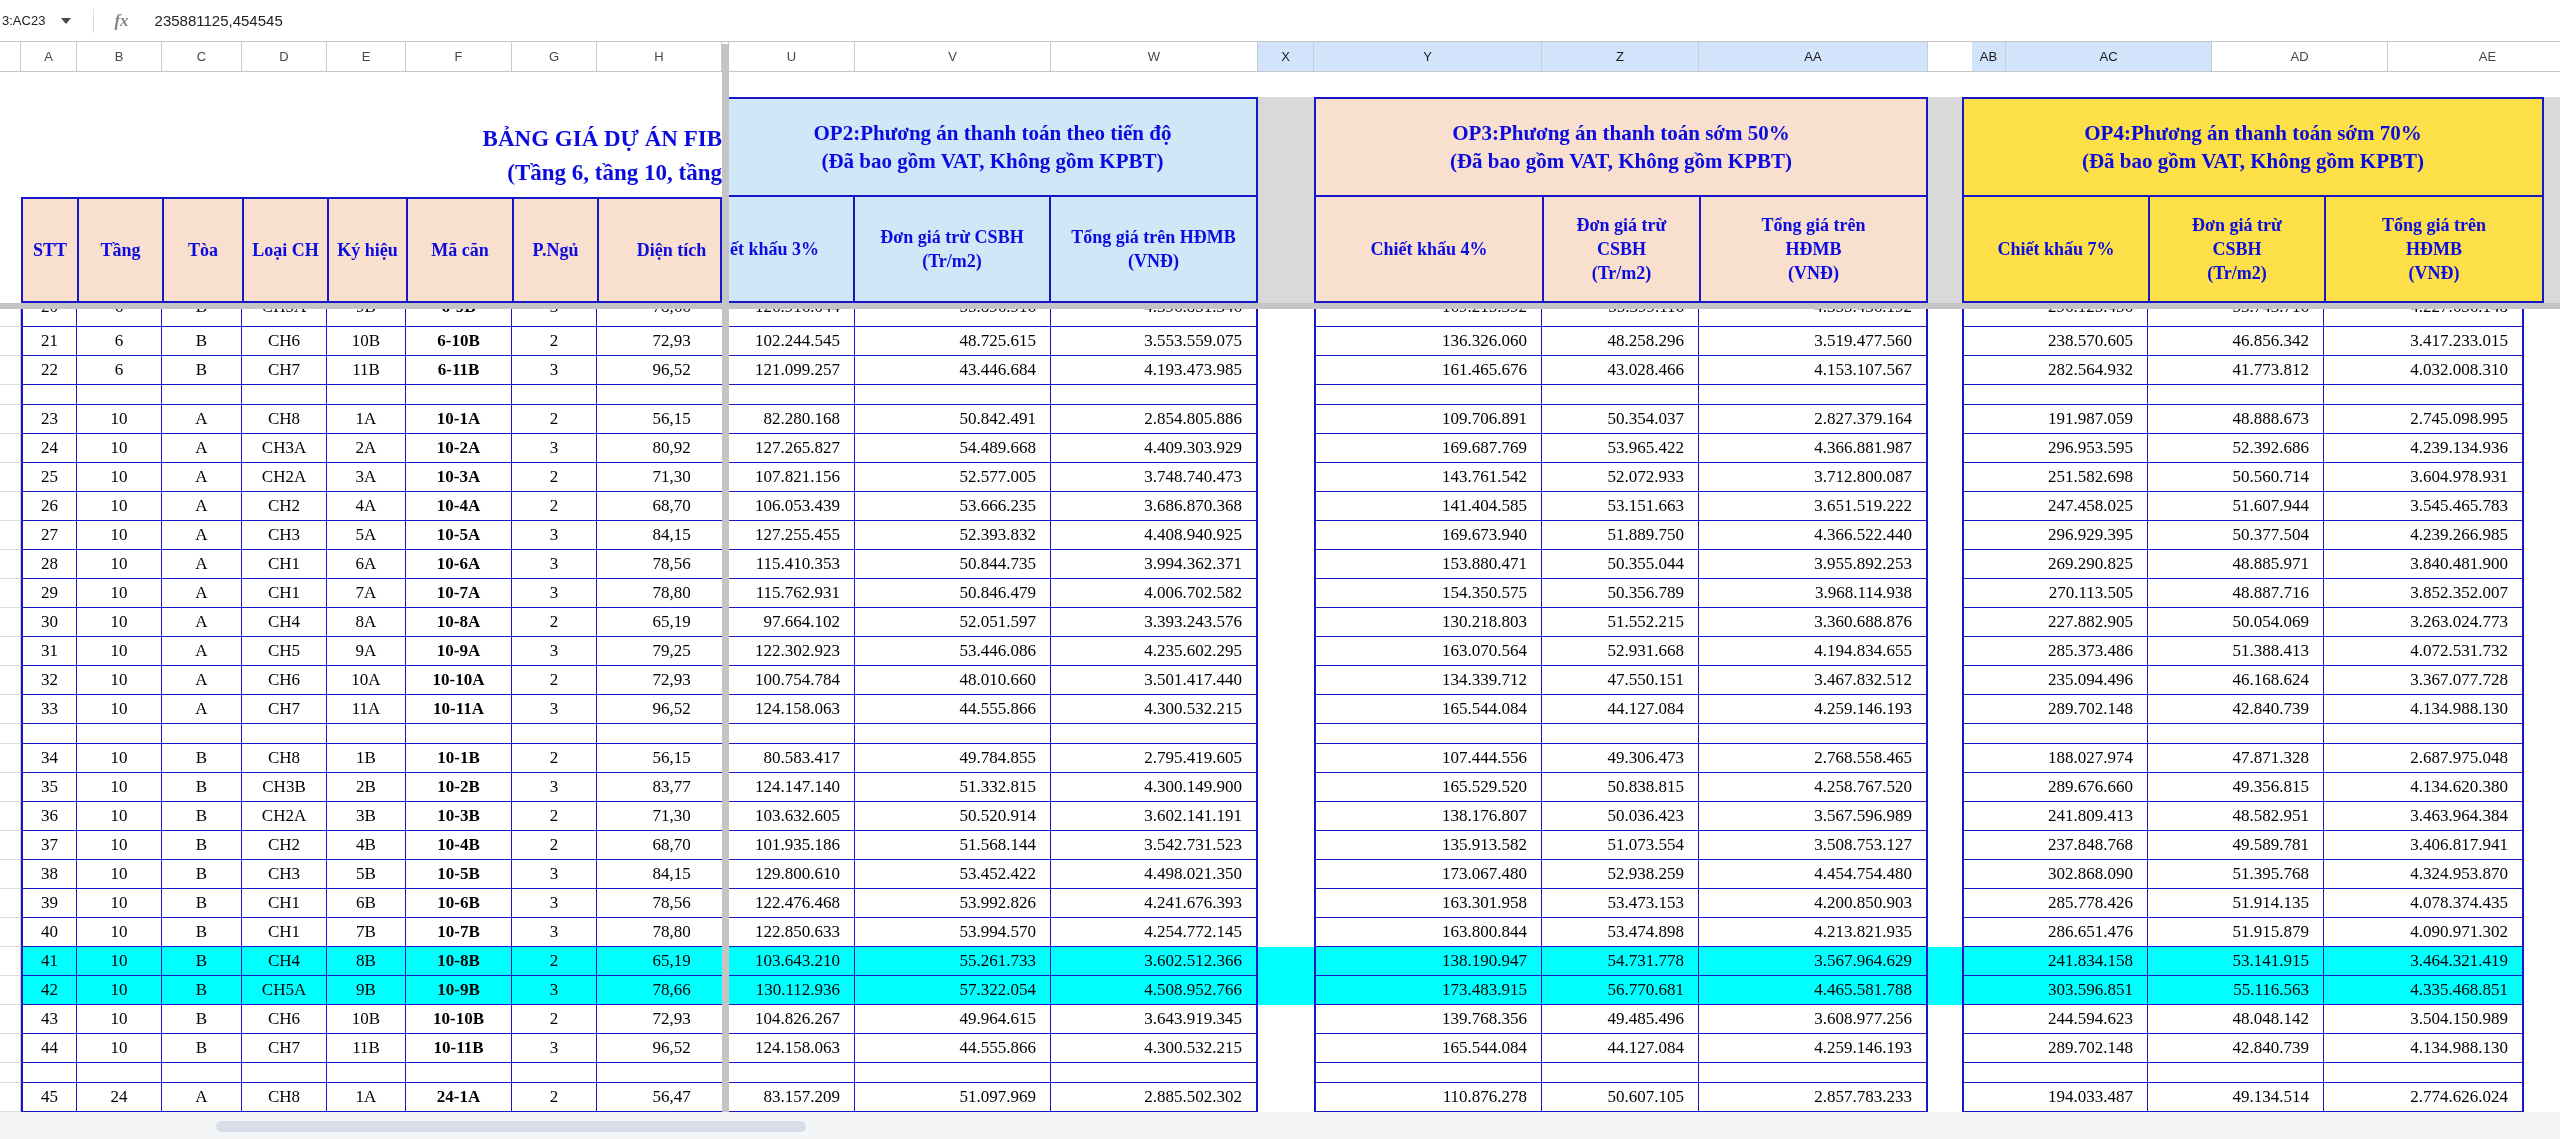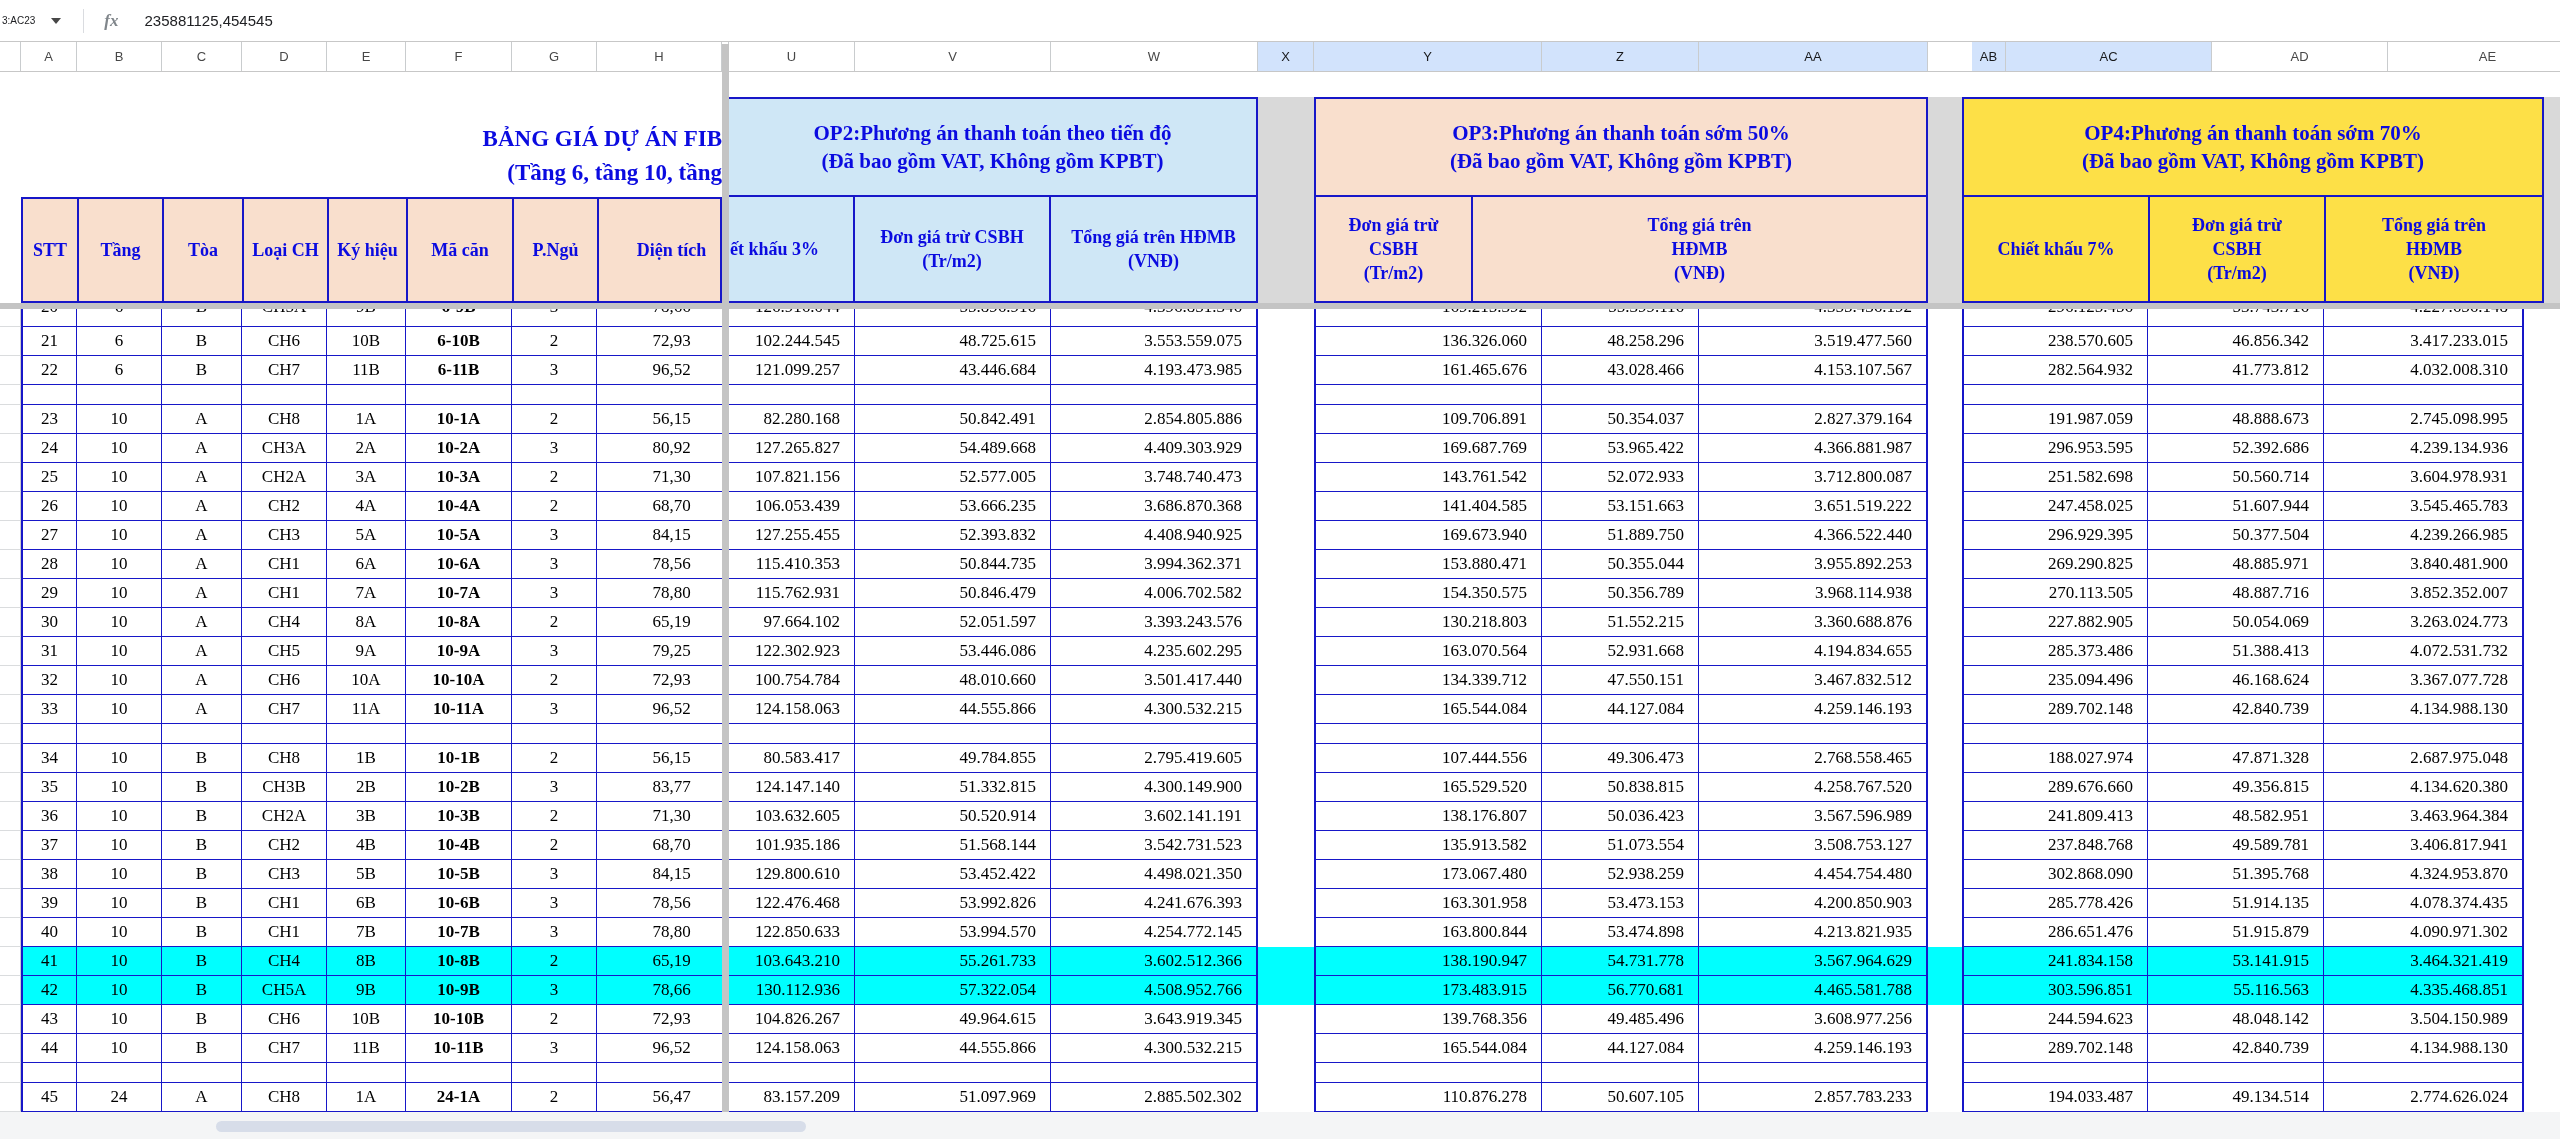--- a/index.html
+++ b/index.html
@@ -4,21 +4,21 @@
 <style>
   :root{
     --bl:#1717c8; --blue-text:#0b0be0;
   }
   html,body{margin:0;padding:0;}
   body{width:2560px;height:1139px;overflow:hidden;background:#fff;font-family:"Liberation Sans",sans-serif;}
   #app{position:relative;width:2560px;height:1139px;background:#fff;overflow:hidden;}
 
   
   .toolbar{position:absolute;top:0;left:0;width:2560px;height:41px;background:#fff;display:flex;align-items:center;}
-  .namebox{font-size:10px;color:#202124;margin-left:2px;white-space:nowrap;}
+  .namebox{font-size:13px;color:#202124;margin-left:2px;white-space:nowrap;}
   .nb-caret{width:0;height:0;border-left:5px solid transparent;border-right:5px solid transparent;border-top:6px solid #474747;margin-left:16px;}
   .tb-sep{width:1px;height:24px;background:#dadce0;margin-left:22px;}
   .fx{font-family:"Liberation Serif",serif;font-style:italic;font-weight:bold;color:#80868b;font-size:17px;margin-left:20px;}
   .formula{font-size:15px;color:#202124;margin-left:26px;white-space:nowrap;}
 
   
   .colhead{position:absolute;top:41px;left:0;width:2560px;height:31px;display:flex;background:#fff;border-top:1px solid #c7c7c7;border-bottom:1px solid #c7c7c7;box-sizing:border-box;}
   .ch{box-sizing:border-box;height:100%;border-right:1px solid #c9ccce;display:flex;align-items:center;justify-content:center;font-size:13px;color:#474747;flex:none;}
   .ch.hl{background:#d2e3fc;color:#18191b;}
   .ch.stubh{border-right:1px solid #c9ccce;}
@@ -139,20 +139,21 @@
 (Tr/m2)</div>
       <div class="sc w207">Tổng giá trên HĐMB
 (VNĐ)</div>
     </div>
   </div>
 
   <div class="opbox" id="op3box" style="left: 1314px; width: 614px; background: rgb(249, 223, 205);">
     <div class="optitle">OP3:Phương án thanh toán sớm 50%
 (Đã bao gồm VAT, Không gồm KPBT)</div>
     <div class="opsub">
+      <div class="sc w228">Chiết khấu 4%</div>
       <div class="sc w157">Đơn giá trừ
 CSBH
 (Tr/m2)</div>
       <div class="sc w229">Tổng giá trên
 HĐMB
 (VNĐ)</div>
     </div>
   </div>
 
   <div class="opbox" id="op4box" style="left: 1962px; width: 582px; background: #fde047;">

